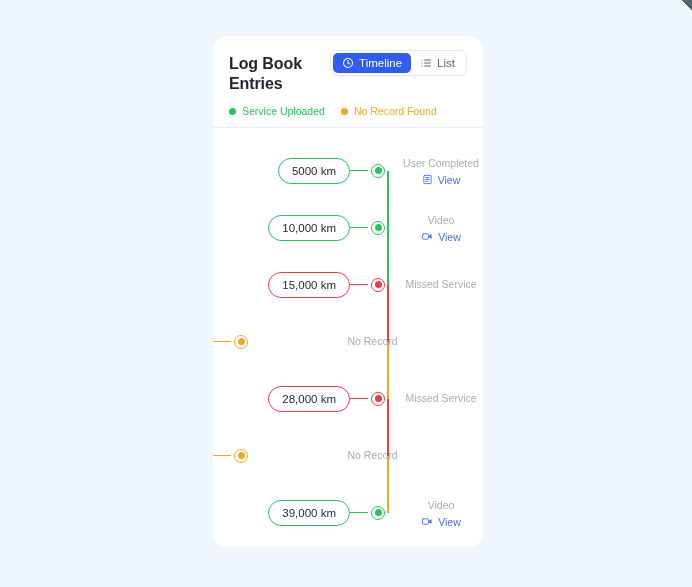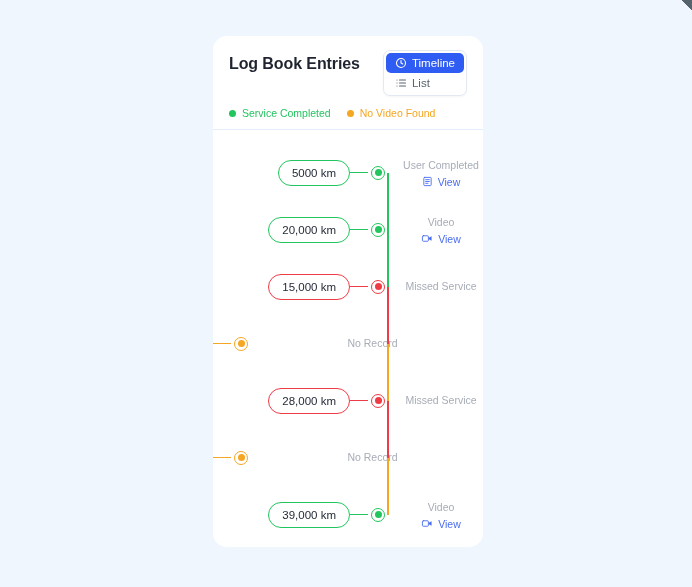--- a/index.html
+++ b/index.html
@@ -49,27 +49,26 @@
   #page-title {
     font-size: 16px;
     font-weight: bold;
     color: #1f2430;
     letter-spacing: -0.1px;
     line-height: 20px;
     margin: 4px 0 0 0;
   }
   #view-toggle {
     display: flex;
-    align-items: flex-start;
+    align-items: center;
     background: #ffffff;
     border: 1px solid #e3e9f2;
     border-radius: 7px;
     padding: 2px;
     box-shadow: 0 1px 2px rgba(30,60,120,0.05);
-    flex-direction: column;
   }
   .toggle-btn {
     display: flex;
     align-items: center;
     gap: 5px;
     font-size: 11.5px;
     border-radius: 5px;
     padding: 4px 9px;
     white-space: nowrap;
     cursor: pointer;
@@ -241,25 +240,25 @@
             </svg>
           </span>
           <span>List</span>
         </div>
       </div>
     </div>
 
     <div id="legend">
       <div class="legend-item">
         <span class="legend-dot" style="background:#22c55e"></span>
-        <span style="color:#22c55e">Service Completed</span>
+        <span style="color:#22c55e">Service Uploaded</span>
       </div>
       <div class="legend-item">
         <span class="legend-dot" style="background:#f5a623"></span>
-        <span style="color:#f5a623">No Video Found</span>
+        <span style="color:#f5a623">No Record Found</span>
       </div>
     </div>
   </div>
 
   <div id="header-divider"></div>
 
   <div id="timeline">
       <div class="spine-seg" style="top: 42.5px; height: 57px; background: rgb(34, 197, 94);"></div>
       <div class="spine-seg" style="top: 99.5px; height: 57px; background: rgb(34, 197, 94);"></div>
       <div class="spine-seg" style="top: 156.5px; height: 57px; background: rgb(239, 59, 69);"></div>
@@ -286,21 +285,21 @@
                 <line x1="8" y1="12" x2="16" y2="12"></line>
                 <line x1="8" y1="16" x2="13" y2="16"></line>
               </svg>
             </span>
             <span>View</span>
           </div>
         </div>
       </div>
       <div class="timeline-row">
         <div class="km-cell">
-          <div class="km-pill" style="border-color: rgb(34, 197, 94);">20,000 km</div>
+          <div class="km-pill" style="border-color: rgb(34, 197, 94);">10,000 km</div>
         </div>
         <div class="connector" style="background: rgb(34, 197, 94);"></div>
         <div class="node-cell">
           <div class="node" style="border-color: rgb(34, 197, 94);">
             <div class="node-inner" style="background: rgb(34, 197, 94);"></div>
           </div>
         </div>
         <div class="detail-cell">
           <div class="detail-label">Video</div>
           <div class="view-link">

